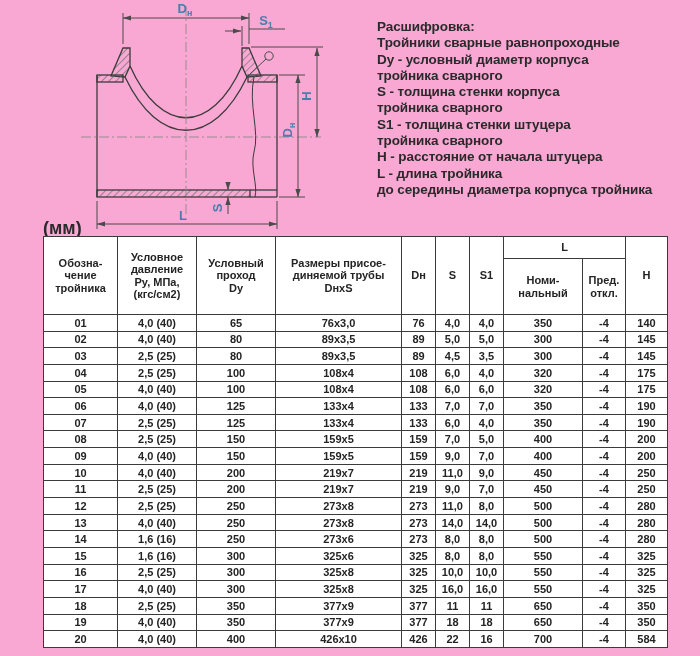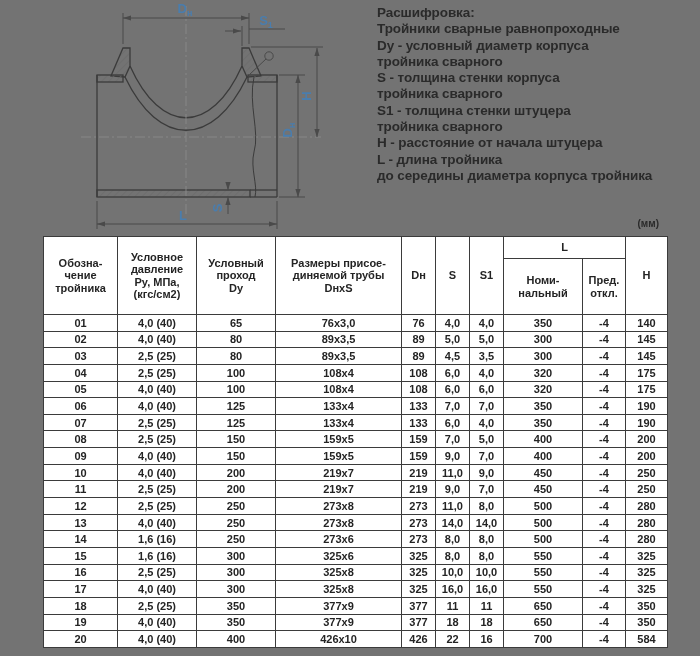--- a/index.html
+++ b/index.html
@@ -1,33 +1,33 @@
 <!DOCTYPE html>
 <html><head>
 <meta charset="utf-8">
 <style>
   html,body{margin:0;padding:0;background:#ffffff;}
   .page{
     position:relative;width:700px;height:656px;overflow:hidden;
-    background:#737373;color:#262626;
+    background:#f9a8d4;color:#262626;
     font-family:"Liberation Sans", sans-serif;
   }
   
   .drawing{position:absolute;left:55px;top:0;}
   
   .legend{
-    position:absolute;left:377px;top:5px;width:322px;
+    position:absolute;left:377px;top:19px;width:322px;
     font-size:13.5px;line-height:16.3px;font-weight:bold;letter-spacing:-0.1px;
     color:#2a2a2a;white-space:nowrap;
   }
   
   .units{
     position:absolute;left:43px;top:218px;width:624px;box-sizing:border-box;
-    text-align:right;padding-right:8px;
-    font-size:10px;font-weight:bold;color:#2a2a2a;
+    padding-right:8px;
+    font-size:18px;font-weight:bold;color:#2a2a2a;
   }
   
   table.dim{
     position:absolute;left:43px;top:236px;width:624px;height:412px;
     border-collapse:collapse;table-layout:fixed;background:#fff;
     font-size:11px;font-weight:bold;color:#242424;text-align:center;
   }
   table.dim th, table.dim td{
     border:1.4px solid #3b3b3b;padding:0 2px;vertical-align:middle;
     overflow:hidden;

